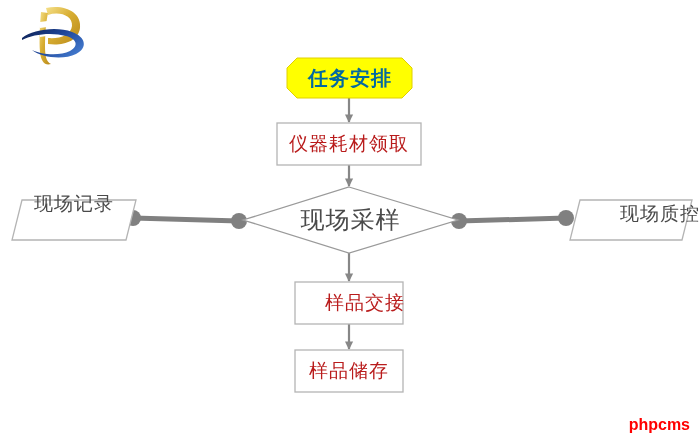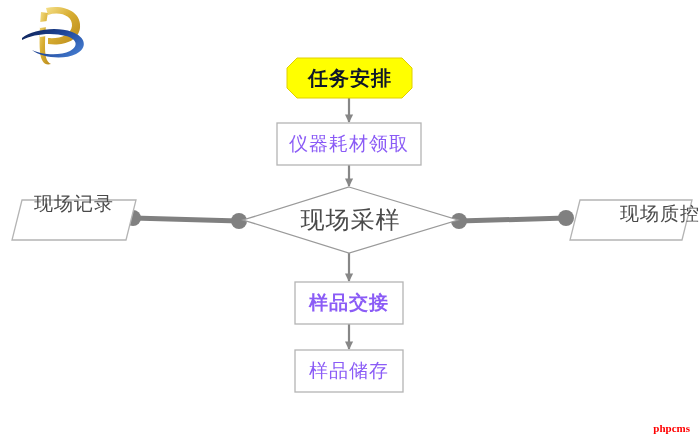--- a/index.html
+++ b/index.html
@@ -24,47 +24,47 @@
   .node-label {
     position: absolute;
     display: flex;
     align-items: center;
     justify-content: center;
     text-align: center;
     white-space: nowrap;
     pointer-events: none;
   }
   .box-label {
-    color: #8b5cf6;
+    color: #b91c1c;
     font-size: 19px;
     letter-spacing: 1px;
   }
   .start-label {
-    color: #0f172a;
+    color: #0369a1;
     font-size: 20px;
     font-weight: bold;
     letter-spacing: 1px;
   }
   .diamond-label {
     color: #4a4a4a;
     font-size: 24px;
     letter-spacing: 1px;
   }
   .para-label {
     color: #4a4a4a;
     font-size: 19px;
     letter-spacing: 1px;
   }
   #watermark {
     position: absolute;
     right: 10px;
     bottom: 8px;
     color: #ff0000;
-    font-family: Liberation Serif, serif;
-    font-size: 11px;
+    font-family: Liberation Sans, sans-serif;
+    font-size: 16px;
     font-weight: bold;
     letter-spacing: 0px;
   }
 </style>
 </head>
 <body>
 
 <svg id="canvas" viewBox="0 0 700 442">
   <defs>
     <marker id="arrowhead" markerWidth="9" markerHeight="9" refX="7.6" refY="4.5" orient="auto" markerUnits="userSpaceOnUse">
@@ -124,17 +124,17 @@
 <div class="node-label start-label" style="left:287px; top:58px; width:126px; height:40px;">任务安排</div>
 
 <div class="node-label box-label" style="left:277px; top:123px; width:144px; height:42px;">仪器耗材领取</div>
 
 <div class="node-label diamond-label" style="left:243px; top:200px; width:215px; height:40px;">现场采样</div>
 
 <div class="node-label para-label" style="left:14px; top:184px; width:120px; height:40px;">现场记录</div>
 
 <div class="node-label para-label" style="left:600px; top:200px; width:120px; height:28px;">现场质控</div>
 
-<div class="node-label box-label" style="left:295px; top:282px; width:108px; height:42px;font-weight:bold;">样品交接</div>
+<div class="node-label box-label" style="left:311px; top:282px; width:108px; height:42px;">样品交接</div>
 
 <div class="node-label box-label" style="left:295px; top:350px; width:108px; height:42px;text-align:center;">样品储存</div>
 
 <div id="watermark">phpcms</div>
 
 </body></html>

